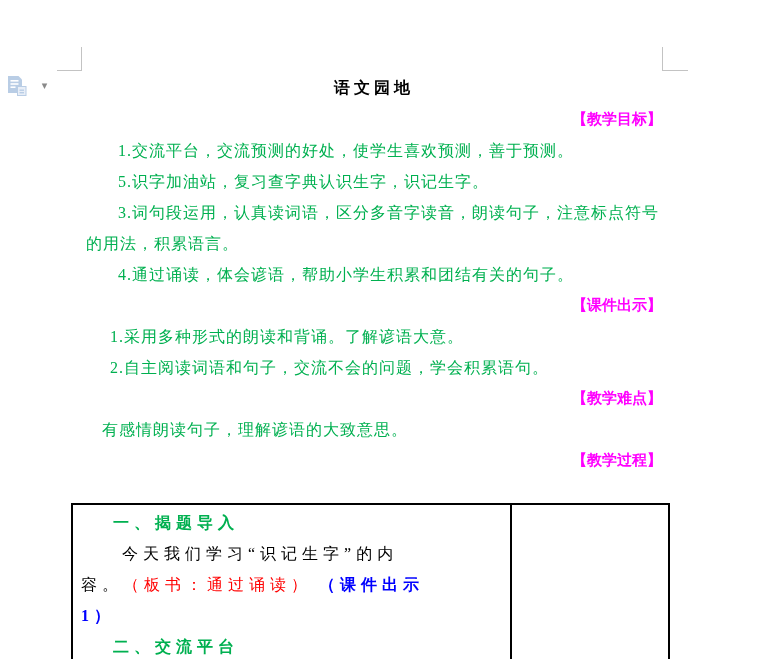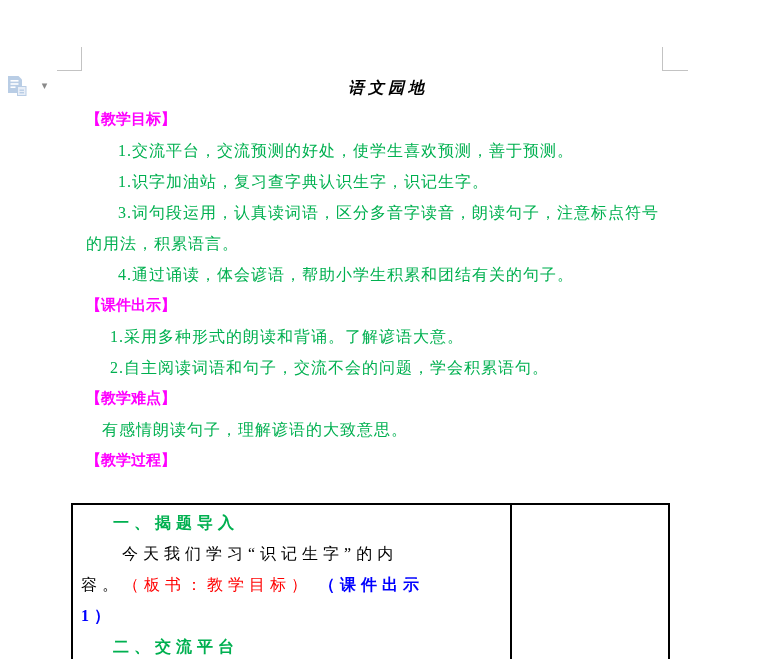--- a/index.html
+++ b/index.html
@@ -15,29 +15,29 @@
     color:#8a8a8a; font-family:"DejaVu Sans",sans-serif; font-size:11px; line-height:16px; text-align:center;
   }
   
   .bmark { position:absolute; background:#c3c3c3; }
   .bm-tl-v { left:81px;  top:47px; width:1px;  height:24px; }
   .bm-tl-h { left:57px;  top:70px; width:25px; height:1px;  }
   .bm-tr-v { left:662px; top:47px; width:1px;  height:24px; }
   .bm-tr-h { left:662px; top:70px; width:26px; height:1px;  }
   
   .doc-title {
-    position:absolute; left:100px; top:78px; width:576px;
-    text-align:center; font-weight:bold; font-size:16px; letter-spacing:4px; line-height:20px;font-style:italic;
+    position:absolute; left:86px; top:78px; width:576px;
+    text-align:center; font-weight:bold; font-size:16px; letter-spacing:4px; line-height:20px;
   }
   .doc-body {
     position:absolute; left:86px; top:104px; width:576px;
     font-size:16px; letter-spacing:1px; line-height:31px;
   }
   .doc-body p { margin:0; }
-  .sec-h { color:#FF00FF; font-weight:bold; font-size:15px; letter-spacing:0; }
+  .sec-h { color:#FF00FF; font-weight:bold; font-size:15px; letter-spacing:0;text-align:right; }
   .green  { color:#00B050; }
   .ind-2  { text-indent:2em; }
   .ind-15 { text-indent:1.5em; }
   .ind-1  { text-indent:1em; }
   .hours-value { color:#000; margin-left:6px; }
   
   .proc-table {
     position:absolute; left:71px; top:503px; width:599px; height:230px;
     border:2px solid #000; box-sizing:border-box; display:flex; background:#fff;
   }
@@ -74,37 +74,37 @@
 <div class="bmark bm-tl-v"></div>
 <div class="bmark bm-tl-h"></div>
 <div class="bmark bm-tr-v"></div>
 <div class="bmark bm-tr-h"></div>
 
 <div class="doc-title">语文园地</div>
 
 <div class="doc-body">
   <p class="sec-h">【教学目标】</p>
   <p class="green ind-2">1.交流平台，交流预测的好处，使学生喜欢预测，善于预测。</p>
-  <p class="green ind-2">1.识字加油站，复习查字典认识生字，识记生字。</p>
+  <p class="green ind-2">5.识字加油站，复习查字典认识生字，识记生字。</p>
   <p class="green ind-2">3.词句段运用，认真读词语，区分多音字读音，朗读句子，注意标点符号的用法，积累语言。</p>
   <p class="green ind-2">4.通过诵读，体会谚语，帮助小学生积累和团结有关的句子。</p>
 
   <p class="sec-h">【课件出示】</p>
   <p class="green ind-15">1.采用多种形式的朗读和背诵。了解谚语大意。</p>
   <p class="green ind-15">2.自主阅读词语和句子，交流不会的问题，学会积累语句。</p>
 
   <p class="sec-h">【教学难点】</p>
   <p class="green ind-1">有感情朗读句子，理解谚语的大致意思。</p>
 
 
   <p class="sec-h">【教学过程】</p>
 </div>
 
 <div class="proc-table">
   <div class="cell-left">
     <div class="cl-h">一、揭题导入</div>
     <div class="cl-line1">今天我们学习“识记生字”的内</div>
-    <div><span>容。</span><span class="seg-red">（板书：教学目标）</span><span class="seg-blue gap-left">（课件出示</span></div>
+    <div><span>容。</span><span class="seg-red">（板书：通过诵读）</span><span class="seg-blue gap-left">（课件出示</span></div>
     <div class="seg-blue">1）</div>
     <div class="cl-h">二、交流平台</div>
   </div>
   <div class="cell-right"></div>
 </div>
 
 </body></html>

